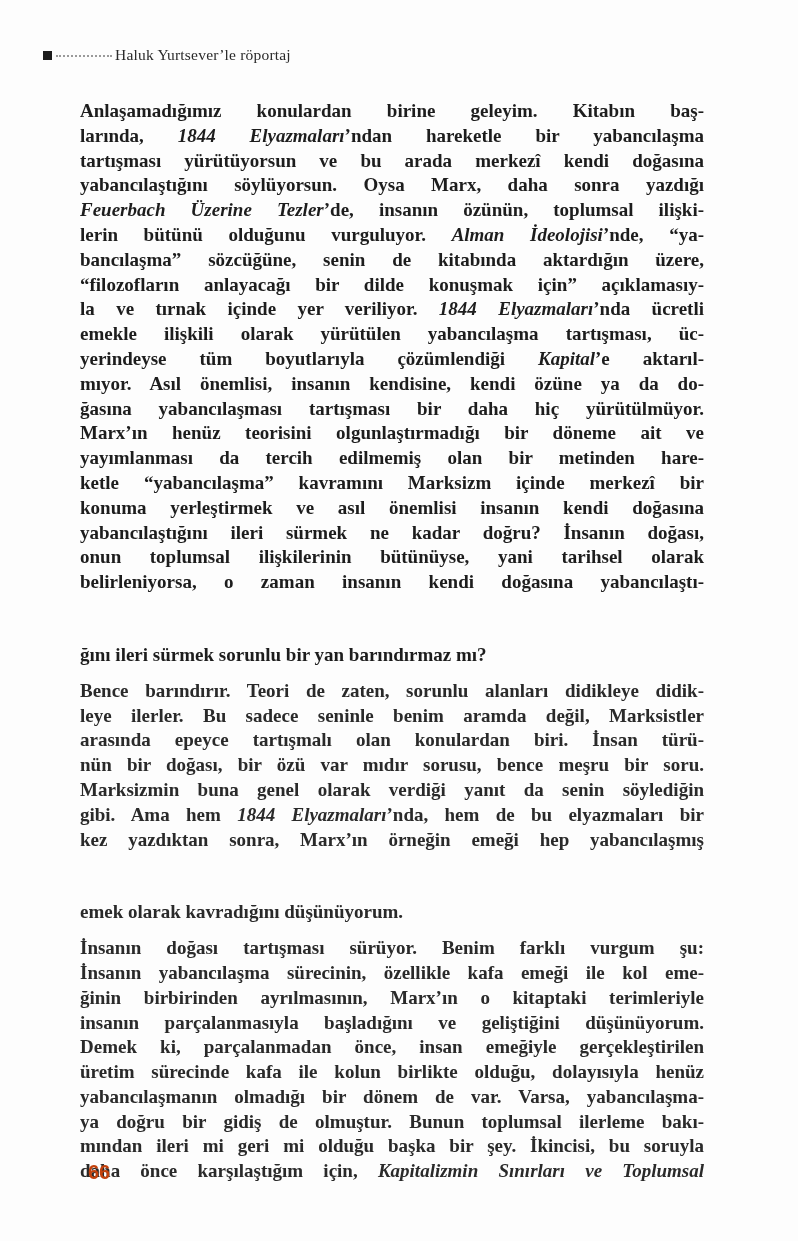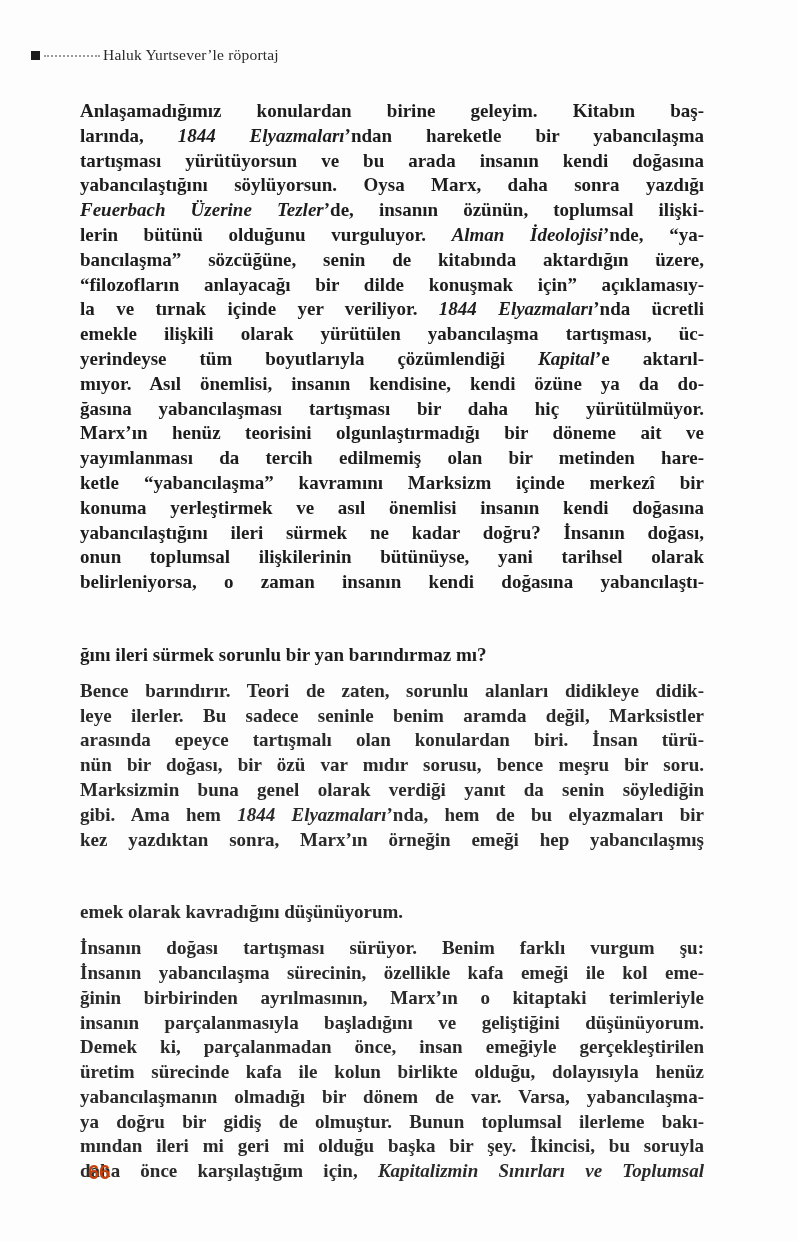--- a/index.html
+++ b/index.html
@@ -7,21 +7,21 @@
     width: 798px; height: 1241px;
     background: #fdfdfd;
     position: relative;
     font-family: "Liberation Serif", serif;
     overflow: hidden;
   }
   .page { position: absolute; inset: 0; background: #fdfdfd; }
 
   
   .header {
-    position: absolute; top: 48px; left: 31px;
+    position: absolute; top: 48px; left: 43px;
     display: flex; align-items: center;
     height: 14px;
   }
   .header .sq {
     width: 9px; height: 9px;
     background: #1c1c1c;
     flex: 0 0 auto;
   }
   .header .leader {
     width: 56px; height: 0;
@@ -69,21 +69,21 @@
   <div class="header">
     <span class="sq"></span>
     <span class="leader"></span>
     <span class="title">Haluk Yurtsever’le röportaj</span>
   </div>
 
   <div class="body-text">
       <div class="para bold">
         <div class="line"><span>Anlaşamadığımız konulardan birine geleyim. Kitabın baş-</span></div>
         <div class="line"><span>larında, </span><span class="i">1844 Elyazmaları</span><span>’ndan hareketle bir yabancılaşma</span></div>
-        <div class="line"><span>tartışması yürütüyorsun ve bu arada insanın kendi doğasına</span></div>
+        <div class="line"><span>tartışması yürütüyorsun ve bu arada merkezî kendi doğasına</span></div>
         <div class="line"><span>yabancılaştığını söylüyorsun. Oysa Marx, daha sonra yazdığı</span></div>
         <div class="line"><span class="i">Feuerbach Üzerine Tezler</span><span>’de, insanın özünün, toplumsal ilişki-</span></div>
         <div class="line"><span>lerin bütünü olduğunu vurguluyor. </span><span class="i">Alman İdeolojisi</span><span>’nde, “ya-</span></div>
         <div class="line"><span>bancılaşma” sözcüğüne, senin de kitabında aktardığın üzere,</span></div>
         <div class="line"><span>“filozofların anlayacağı bir dilde konuşmak için” açıklamasıy-</span></div>
         <div class="line"><span>la ve tırnak içinde yer veriliyor. </span><span class="i">1844 Elyazmaları</span><span>’nda ücretli</span></div>
         <div class="line"><span>emekle ilişkili olarak yürütülen yabancılaşma tartışması, üc-</span></div>
         <div class="line"><span>yerindeyse tüm boyutlarıyla çözümlendiği </span><span class="i">Kapital</span><span>’e aktarıl-</span></div>
         <div class="line"><span>mıyor. Asıl önemlisi, insanın kendisine, kendi özüne ya da do-</span></div>
         <div class="line"><span>ğasına yabancılaşması tartışması bir daha hiç yürütülmüyor.</span></div>

